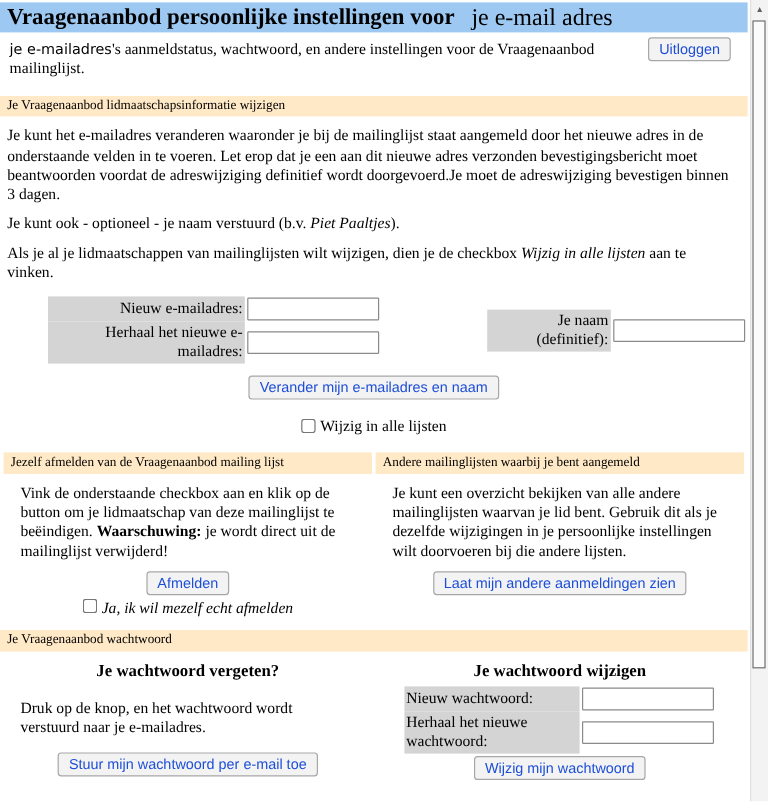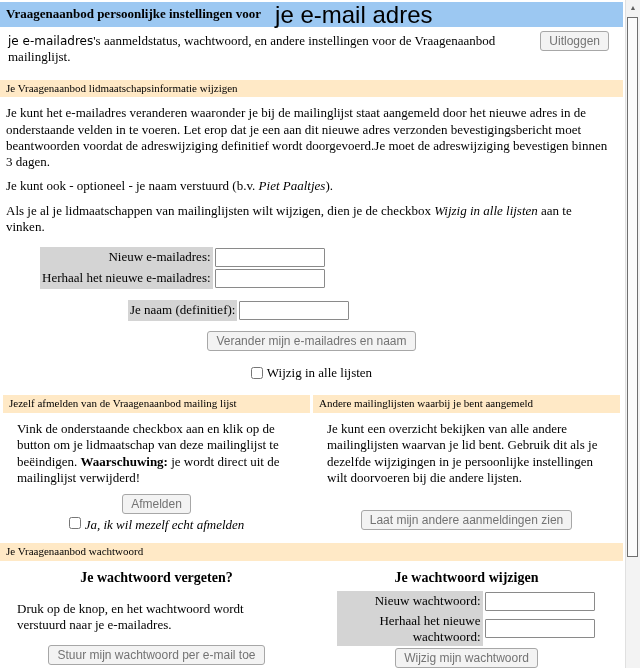--- a/index.html
+++ b/index.html
@@ -15,65 +15,65 @@
     background:#ffffff;color:#000;
     font-family:"Liberation Serif", serif;font-size:13px;line-height:1.25;
   }
   .content{width:623px;padding-top:2px;}
   
   .titlebar{
     background:var(--titlebar-bg);
     height:25px;display:flex;align-items:center;gap:14px;
     padding:0 6px;
   }
-  .title-prefix{font-weight:bold;font-size:13px;text-align:center;}
-  .title-email{font-family:Liberation Sans, sans-serif;font-size:24px;line-height:1;}
+  .title-prefix{font-weight:bold;font-size:19px;text-align:center;}
+  .title-email{font-family:Liberation Serif, serif;font-size:20px;line-height:1;}
   
   .subtitle-row{display:flex;justify-content:space-between;align-items:flex-start;
     padding:4px 14px 0 8px;margin-bottom:14px;}
   .subtitle{margin:0;padding-top:2px;}
   .subtitle-email{font-family:"DejaVu Sans", sans-serif;font-size:12px;}
   
   .btn{
-    font-family:"Liberation Sans", sans-serif;font-size:12px;color:#737373;
+    font-family:"Liberation Sans", sans-serif;font-size:12px;color:#1d4ed8;
     background:#f3f3f3;border:1px solid #a7a7a7;border-radius:3px;
     padding:2px 8px;cursor:pointer;white-space:nowrap;
   }
   
   .band{
     background:var(--section-bg);
     font-weight:normal;font-size:11px;
     padding:2px 6px;white-space:nowrap;overflow:hidden;
   }
   .para{margin:8px 10px 8px 6px;}
   .em{font-style:italic;}
   .bold{font-weight:bold;}
   
-  .email-form{display:flex;align-items:flex-start;margin:12px 0 0 40px;flex-direction:column;}
+  .email-form{display:flex;align-items:flex-start;margin:12px 0 0 40px;}
   table.form-table{border-collapse:collapse;}
   table.form-table td{padding:1px 2px;}
   td.lbl{background:var(--label-bg);text-align:right;padding:3px 4px;}
   input[type=text]{
     width:110px;height:19px;border:1px solid #8a8a8a;border-radius:1px;
     font-family:"Liberation Sans", sans-serif;font-size:12px;padding:0 3px;background:#fff;
   }
   .name-form{margin-left:88px;margin-top:11px;}
   .center{text-align:center;}
   .btn-row{margin-top:10px;}
   .cb-line{margin-top:14px;margin-bottom:14px;}
   .cb-line input,.opt-line input{vertical-align:-2px;}
   input[type=checkbox]{width:12px;height:12px;margin:0 4px 0 0;}
   
   .two-col{display:flex;gap:3px;margin:0 3px;}
   .col{flex:1;min-width:0;}
   .col .para{margin:8px 14px;}
   .col-heading{font-size:14px;font-weight:bold;text-align:center;margin:8px 0 2px 0;}
   
   .pw-table{margin:4px auto 0 auto;}
-  td.lbl-pw{background:var(--label-bg);text-align:right;padding:2px 4px;width:146px;}
+  td.lbl-pw{background:var(--label-bg);padding:2px 4px;width:146px;}
   
   .scrollbar{
     position:absolute;top:0;right:0;width:15px;height:668px;
     background:#f3f3f3;border-left:1px solid #e0e0e0;
   }
   .sb-arrow{height:16px;display:flex;align-items:center;justify-content:center;
     color:#606060;font-size:7px;cursor:default;}
   .sb-thumb{
     position:absolute;left:1px;right:2px;top:17px;height:540px;
     background:#fbfbfb;border:1px solid #6f6f6f;
@@ -135,21 +135,21 @@
       <div class="center">
         <button class="btn">Afmelden</button>
       </div>
       <div class="center" style="margin-top:3px;">
         <input type="checkbox" style=""><span class="em">Ja, ik wil mezelf echt afmelden</span>
       </div>
     </div>
     <div class="col">
       <div class="band">Andere mailinglijsten waarbij je bent aangemeld</div>
       <p class="para">Je kunt een overzicht bekijken van alle andere mailinglijsten waarvan je lid bent. Gebruik dit als je dezelfde wijzigingen in je persoonlijke instellingen wilt doorvoeren bij die andere lijsten.</p>
-      <div class="center" style="margin-top:24px;">
+      <div class="center" style="margin-top:8px;">
         <button class="btn">Laat mijn andere aanmeldingen zien</button>
       </div>
     </div>
   </div>
 
   <div class="band" style="margin-top:10px;">Je Vraagenaanbod wachtwoord</div>
   <div class="two-col">
     <div class="col">
       <div class="col-heading">Je wachtwoord vergeten?</div>
       <p class="para" style="margin-top:14px;">Druk op de knop, en het wachtwoord wordt verstuurd naar je e-mailadres.</p>

